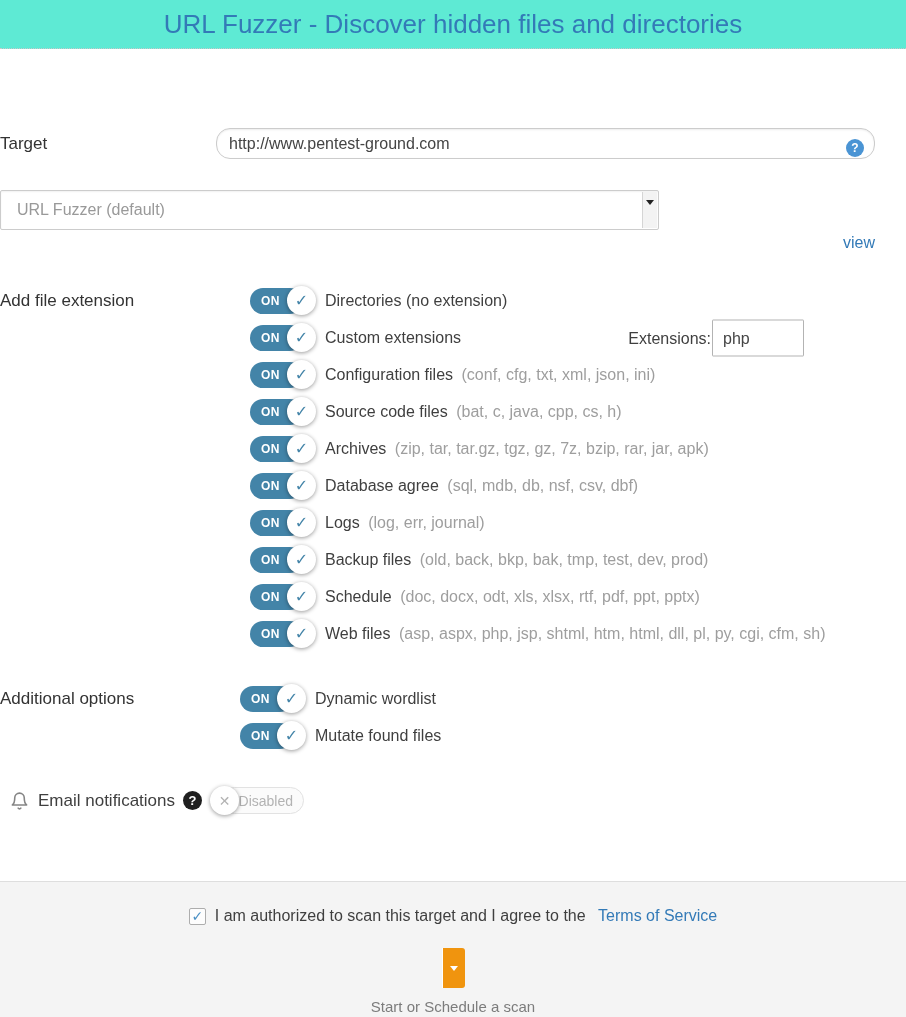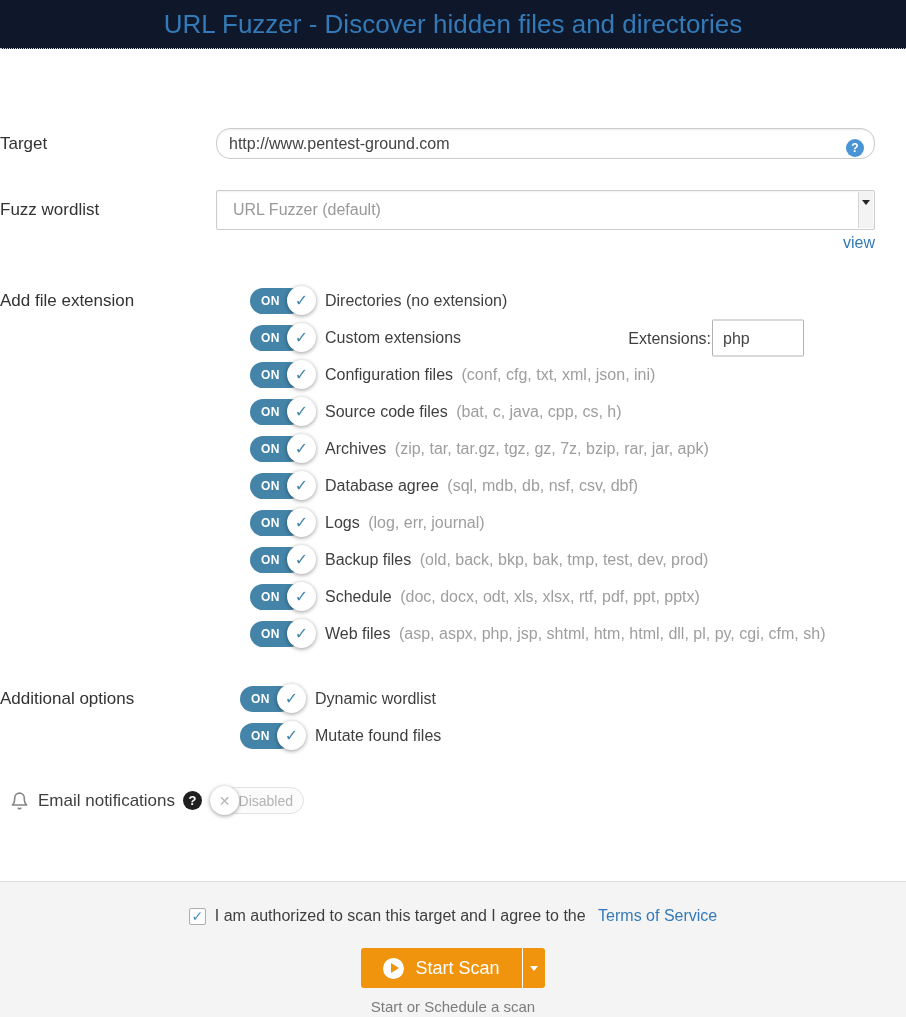--- a/index.html
+++ b/index.html
@@ -6,21 +6,21 @@
   html,body { margin:0; padding:0; }
   body {
     width:906px; height:1017px; position:relative; overflow:hidden;
     background:#ffffff; color:#3f3f3f;
     font-family:"Liberation Sans","DejaVu Sans",sans-serif;
   }
 
   
   .page-header{
     height:49px; display:flex; align-items:center; justify-content:center;
-    border-bottom:1px dotted #c9c9c9; background:#0f172a;text-align:center;
+    border-bottom:1px dotted #c9c9c9; background:#5eead4;text-align:center;
   }
   .page-header h1{
     margin:0; font-size:26px; font-weight:400; color:#337ab7;
   }
 
   
   .form{ padding-top:30px; }
   .form-row{ display:flex; }
   .label-col{
     width:216px; padding-right:16px; text-align:left;
@@ -192,21 +192,20 @@
     <div class="label-col">Target</div>
     <div class="control-col">
       <div class="text-input-wrap">
         <input type="text" value="http://www.pentest-ground.com" style="">
         <span class="help-badge blue">?</span>
       </div>
     </div>
   </div>
 
   <div class="form-row select-row v-center">
-    <div class="label-col">Fuzz wordlist</div>
     <div class="control-col">
       <div class="fake-select">
         <span>URL Fuzzer (default)</span>
         <span class="scroll-strip">
           <span class="tri-down"></span>
         </span>
       </div>
     </div>
   </div>
   <div class="view-row">
@@ -381,26 +380,20 @@
   <div class="consent-row">
     <span class="checkbox">✓</span>
     <span class="consent-text">
       <span>I am authorized to scan this target and I agree to the</span>
       <a class="link">Terms of Service</a>
     </span>
   </div>
 
   <div class="button-row">
     <div class="split-button">
-      <button class="btn-main">
-        <span class="play-circle">
-          <span class="play-tri"></span>
-        </span>
-        <span>Start Scan</span>
-      </button>
       <button class="btn-caret">
         <span class="caret-down"></span>
       </button>
     </div>
   </div>
 
   <div class="hint-row">Start or Schedule a scan</div>
 </footer>
 
 </body></html>

